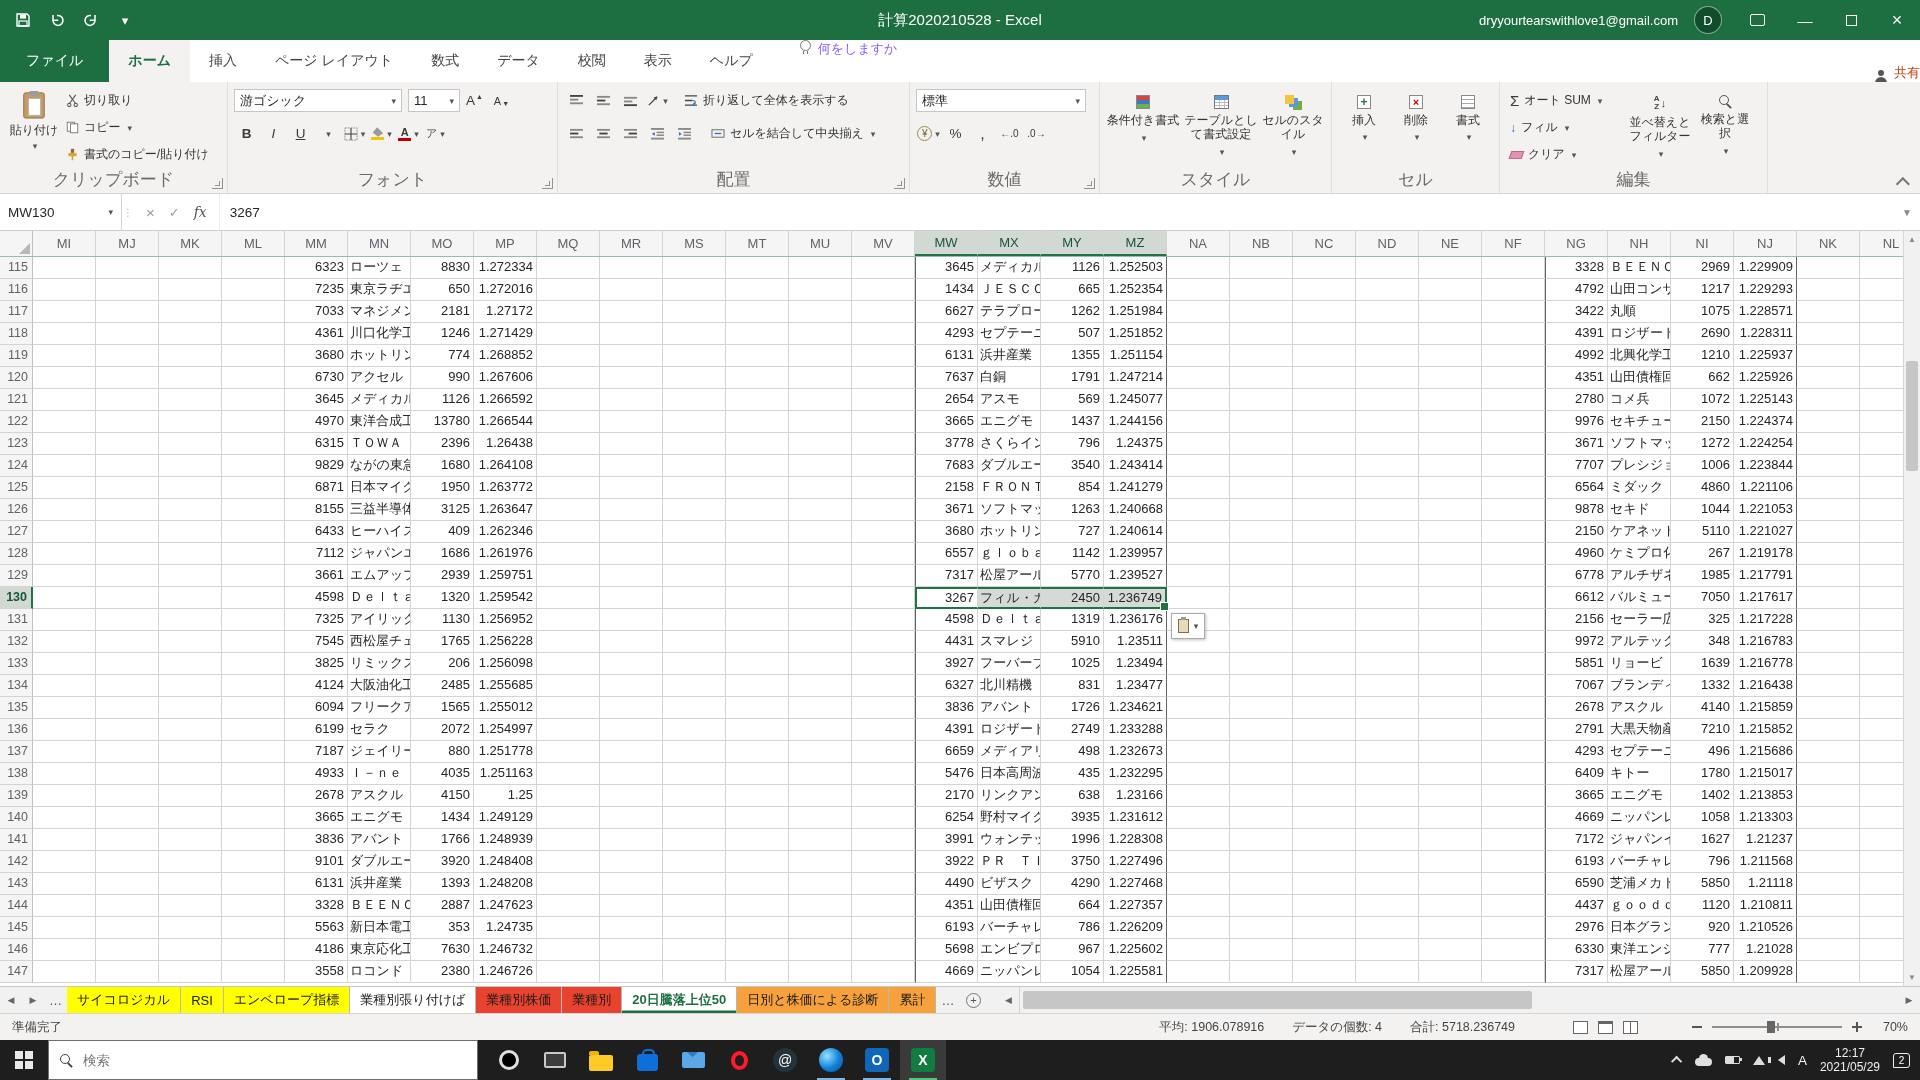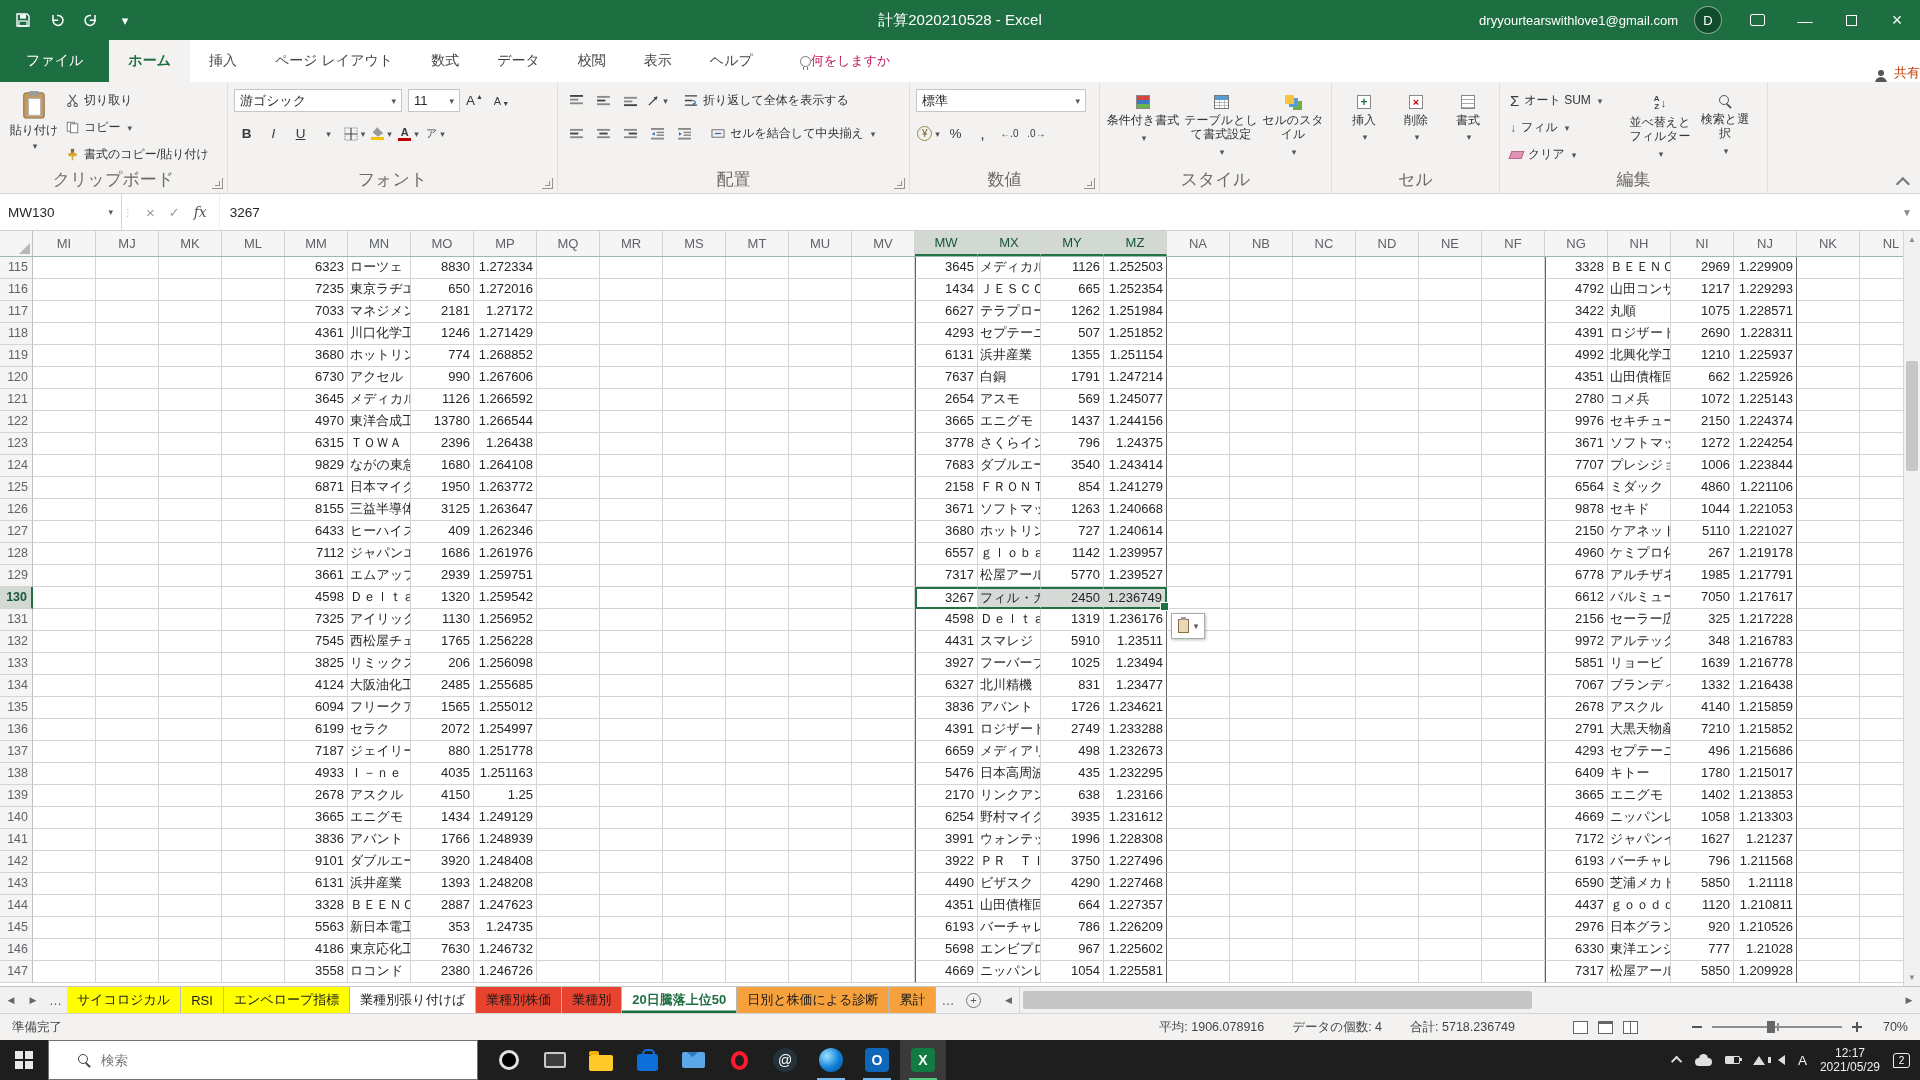--- a/index.html
+++ b/index.html
@@ -17,21 +17,21 @@
 .avatar{width:28px;height:28px;border-radius:50%;background:#0f4d2c;border:1px solid rgba(255,255,255,.5);display:flex;align-items:center;justify-content:center;font-size:13px;margin-right:14px}
 .winbtn{width:46px;height:100%;display:flex;align-items:center;justify-content:center;font-size:15px}
 .maxglyph{width:11px;height:11px;border:1.5px solid #fff}
 .ribopt{width:15px;height:12px;border:1.5px solid #fff;border-radius:2px;position:relative;margin-right:4px}
 
 
 .tabrow{height:42px;background:#fff;display:flex;align-items:stretch}
 .rtab{padding:0 19px;display:flex;align-items:center;font-size:14px;color:#444}
 .rtab.file{background:#1d6f42;color:#fff;padding:0 26px}
 .rtab.active{background:#f3f2f1;color:#1d6f42;font-weight:bold}
-.tellme{display:flex;align-items:center;margin-left:28px;color:#be185d;font-size:13px}
+.tellme{display:flex;gap:7px;margin-left:28px;color:#8b5cf6;font-size:13px}
 .share{margin-left:auto;display:flex;align-items:flex-end;gap:7px;font-size:13px;color:#c2410c}
 .bulb{width:11px;height:11px;border:1.6px solid #777;border-radius:50%;position:relative}
 .bulb::after{content:'';position:absolute;left:2.5px;bottom:-4px;width:3px;height:3px;border-left:1.6px solid #777;border-right:1.6px solid #777}
 .person{width:12px;height:12px;position:relative}
 .person::before{content:'';position:absolute;left:3px;top:0;width:6px;height:6px;border-radius:50%;background:#555}
 .person::after{content:'';position:absolute;left:0;bottom:-1px;width:12px;height:6px;border-radius:6px 6px 0 0;background:#555}
 
 
 .ribbon{height:112px;background:#f3f2f1;border-bottom:1px solid #d8d6d4;display:flex;position:relative}
 .rgroup{position:relative;border-right:1px solid #e1dfdd;padding:5px 4px 20px 6px;flex:0 0 auto}
@@ -137,21 +137,21 @@
 .ztrack{width:130px;height:2px;background:#8f8f8f;position:relative}
 .ztick{position:absolute;left:50%;top:-3px;width:1.5px;height:8px;background:#8f8f8f}
 .zthumb{position:absolute;left:42%;top:-5px;width:8px;height:12px;background:#666}
 .zoomtext{min-width:36px;text-align:right}
 
 
 .taskbar{height:40px;background:#1e1e1e;display:flex;align-items:center;color:#e8e8e8}
 .startbtn{width:48px;height:100%;display:flex;align-items:center;justify-content:center}
 .winlogo{display:grid;grid-template-columns:8px 8px;grid-template-rows:8px 8px;gap:1.5px}
 .winlogo span{background:#e8e8e8}
-.searchbox{width:430px;height:100%;background:#fff;border:1px solid #707070;display:flex;align-items:center;gap:10px;padding:0 29px;color:#444}
+.searchbox{width:430px;height:100%;background:#fff;border:1px solid #707070;display:flex;align-items:center;gap:10px;padding:0 11px;color:#444}
 .searchbox input{border:none;outline:none;font-size:13.5px;font-family:inherit;width:340px;background:transparent;color:#333}
 .smag{width:13px;height:13px;position:relative}
 .smag::before{content:'';position:absolute;width:8px;height:8px;border:1.8px solid #444;border-radius:50%;left:0;top:0}
 .smag::after{content:'';position:absolute;width:6px;height:1.8px;background:#444;transform:rotate(45deg);left:7px;top:10px}
 .apps{display:flex;height:100%;margin-left:8px}
 .appslot{width:46px;height:40px;display:flex;align-items:center;justify-content:center;position:relative}
 .appslot.open::after{content:'';position:absolute;bottom:0;left:9px;right:9px;height:2.5px;background:#76b9ed}
 .appslot.active{background:#3a3a3a}
 .appslot.active::after{background:#4ec97c}
 .ai{display:flex;align-items:center;justify-content:center;font-size:16px;font-weight:bold;color:#fff;line-height:1}

